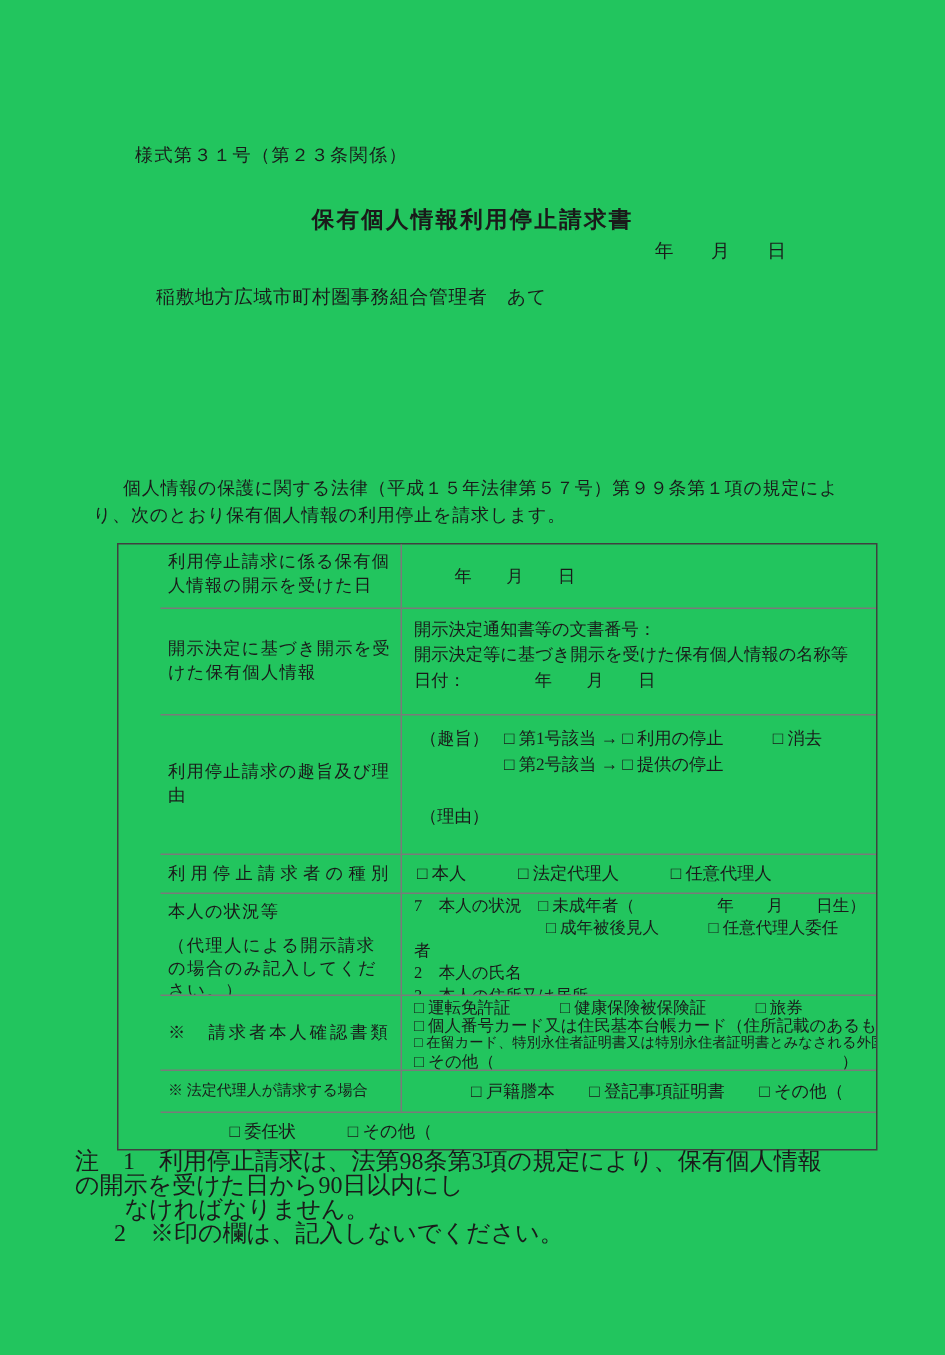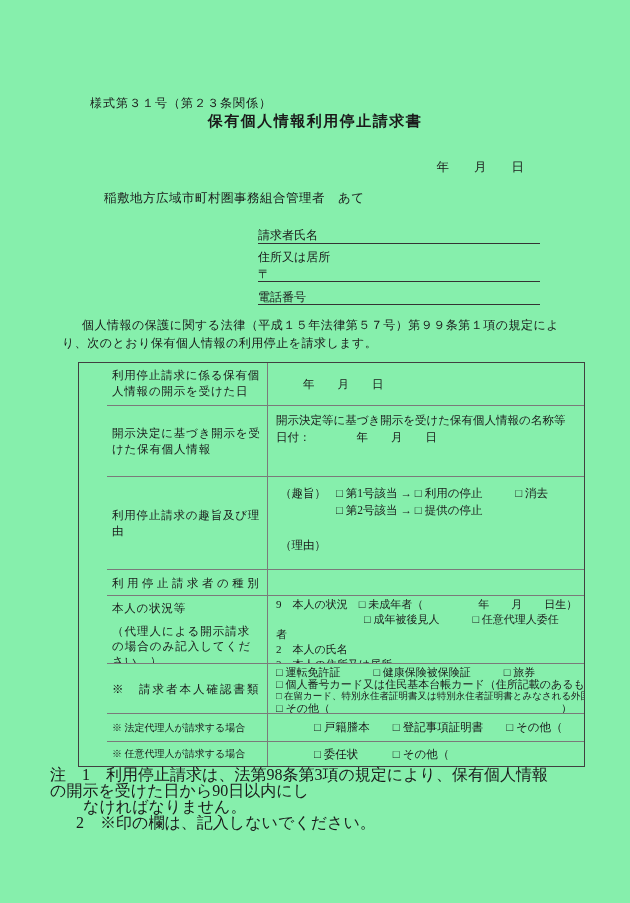--- a/index.html
+++ b/index.html
@@ -1,25 +1,25 @@
 <!DOCTYPE html>
 <html><head>
 <meta charset="utf-8">
 <style>
   html,body{margin:0;padding:0;background:#ffffff;}
   .page{
     position:relative;
     width:630px;height:903px;
-    background:#86efac;
+    background:#22c55e;
     font-family:"Liberation Serif","DejaVu Serif",serif;
     color:#1a1a1a;
     overflow:hidden;
   }
   .form-number{position:absolute;left:90px;top:95px;font-size:12px;letter-spacing:1px;}
-  .doc-title{position:absolute;left:0;top:112px;width:630px;margin:0;text-align:center;
+  .doc-title{position:absolute;left:0;top:137px;width:630px;margin:0;text-align:center;
     font-size:15px;font-weight:bold;letter-spacing:1.5px;}
   .date-line{position:absolute;left:0;top:159px;width:630px;text-align:right;
     padding-right:106px;box-sizing:border-box;font-size:12.5px;}
   .addressee{position:absolute;left:104px;top:190px;font-size:12.5px;letter-spacing:0.5px;}
 
   .requester{position:absolute;left:258px;top:224px;width:282px;font-size:12px;}
   .req-row{box-sizing:border-box;}
   .req-underline{border-bottom:1px solid #333;}
   .req-name{height:20px;padding-top:3px;}
   .req-addr{height:21px;padding-top:5px;}
@@ -80,52 +80,39 @@
 <div class="page">
 
   <div class="form-number">様式第３１号（第２３条関係）</div>
 
   <h1 class="doc-title">保有個人情報利用停止請求書</h1>
 
   <div class="date-line">年　　月　　日</div>
 
   <div class="addressee">稲敷地方広域市町村圏事務組合管理者　あて</div>
 
-  <div class="requester">
-    <div class="req-row req-name req-underline">
-      <span>請求者氏名</span>
-    </div>
-    <div class="req-row req-addr">
-      <span>住所又は居所</span>
-    </div>
-    <div class="req-row req-postal req-underline">
-      <span>〒</span>
-    </div>
-    <div class="req-row req-phone req-underline">
-      <span>電話番号</span>
-    </div>
-  </div>
 
   <div class="intro">
     <span class="indent1">個人情報の保護に関する法律（平成１５年法律第５７号）第９９条第１項の規定によ</span><br>
     <span>り、次のとおり保有個人情報の利用停止を請求します。</span>
   </div>
 
   <div class="form-table">
 
     <div class="tr tr0">
       <div class="td-l">利用停止請求に係る保有個人情報の開示を受けた日</div>
       <div class="td-r v-center r0-content">
         <span>年　　月　　日</span>
       </div>
     </div>
 
     <div class="tr tr1">
       <div class="td-l v-center">開示決定に基づき開示を受けた保有個人情報</div>
       <div class="td-r r1-content">
+        <div>開示決定通知書等の文書番号：</div>
         <div>開示決定等に基づき開示を受けた保有個人情報の名称等</div>
         <div>日付：　　　　年　　月　　日</div>
       </div>
     </div>
 
     <div class="tr tr2">
       <div class="td-l v-center">利用停止請求の趣旨及び理由</div>
       <div class="td-r r2-content">
         <div class="s-line1">
           <span class="s-label">（趣旨）</span>
@@ -134,29 +121,32 @@
         </div>
         <div class="s-line2">□ 第2号該当 → □ 提供の停止</div>
         <div class="s-reason">（理由）</div>
       </div>
     </div>
 
     <div class="tr tr3">
       <div class="td-l v-center">
         <span class="label-spaced">利用停止請求者の種別</span>
       </div>
+      <div class="td-r v-center r3-content">
+        <span>□ 本人　　　□ 法定代理人　　　□ 任意代理人</span>
+      </div>
     </div>
 
     <div class="tr tr4">
       <div class="td-l">
         <div>本人の状況等</div>
         <div class="label-note">（代理人による開示請求の場合のみ記入してください。）</div>
       </div>
       <div class="td-r r4-content">
-        <div>9　本人の状況　□ 未成年者（　　　　　年　　月　　日生）</div>
+        <div>7　本人の状況　□ 未成年者（　　　　　年　　月　　日生）</div>
         <div>　　　　　　　　□ 成年被後見人　　　□ 任意代理人委任</div>
         <div>者</div>
         <div>2　本人の氏名</div>
         <div>3　本人の住所又は居所</div>
       </div>
     </div>
 
     <div class="tr tr5">
       <div class="td-l v-center">
         <span class="label-kakunin">※　請求者本人確認書類</span>
@@ -178,23 +168,20 @@
       </div>
       <div class="td-r v-center r6-content">
         <div class="flex-line">
           <span>□ 戸籍謄本　　□ 登記事項証明書　　□ その他（</span>
           <span class="flex-tail">）</span>
         </div>
       </div>
     </div>
 
     <div class="tr tr7">
-      <div class="td-l v-center">
-        <span class="label-small">※ 任意代理人が請求する場合</span>
-      </div>
       <div class="td-r v-center r7-content">
         <div class="flex-line">
           <span>□ 委任状　　　□ その他（</span>
           <span class="flex-tail">）</span>
         </div>
       </div>
     </div>
 
   </div>
 

